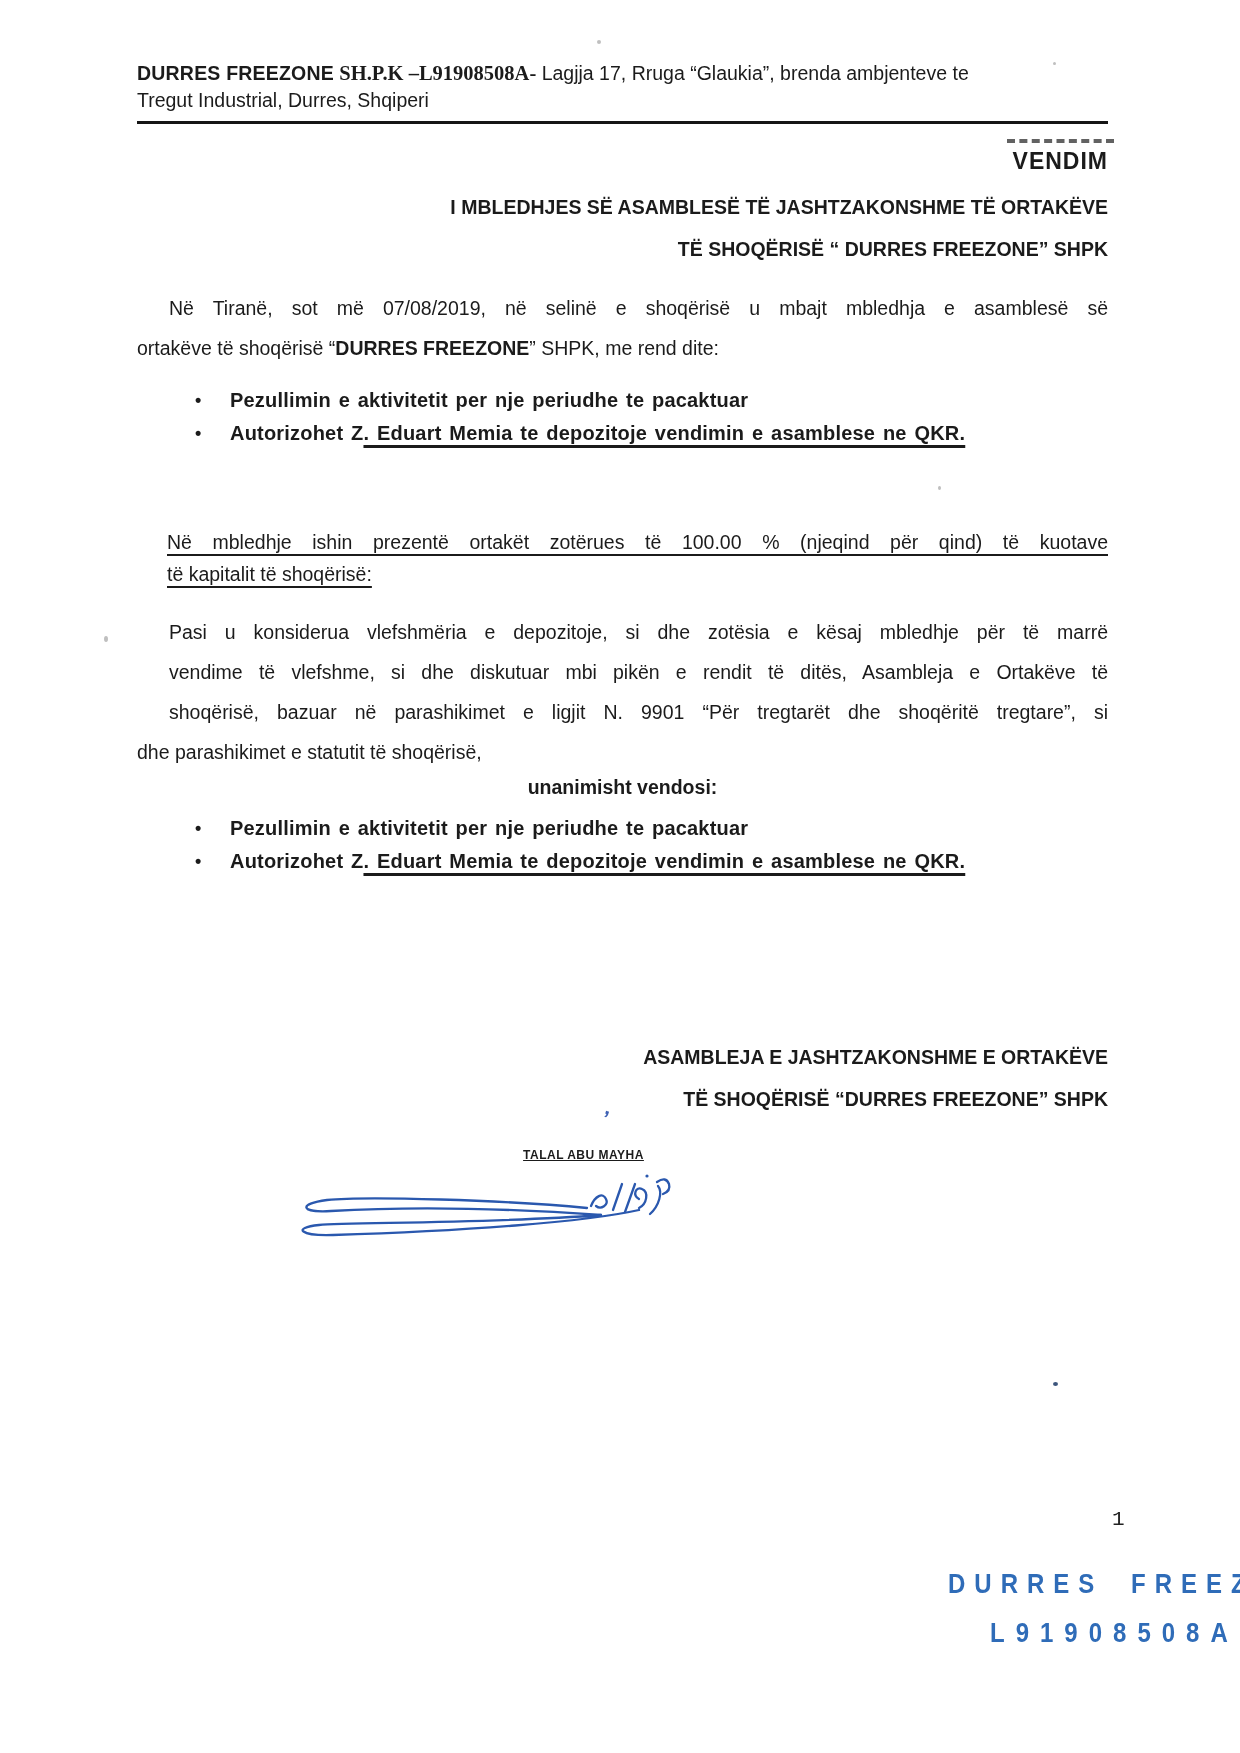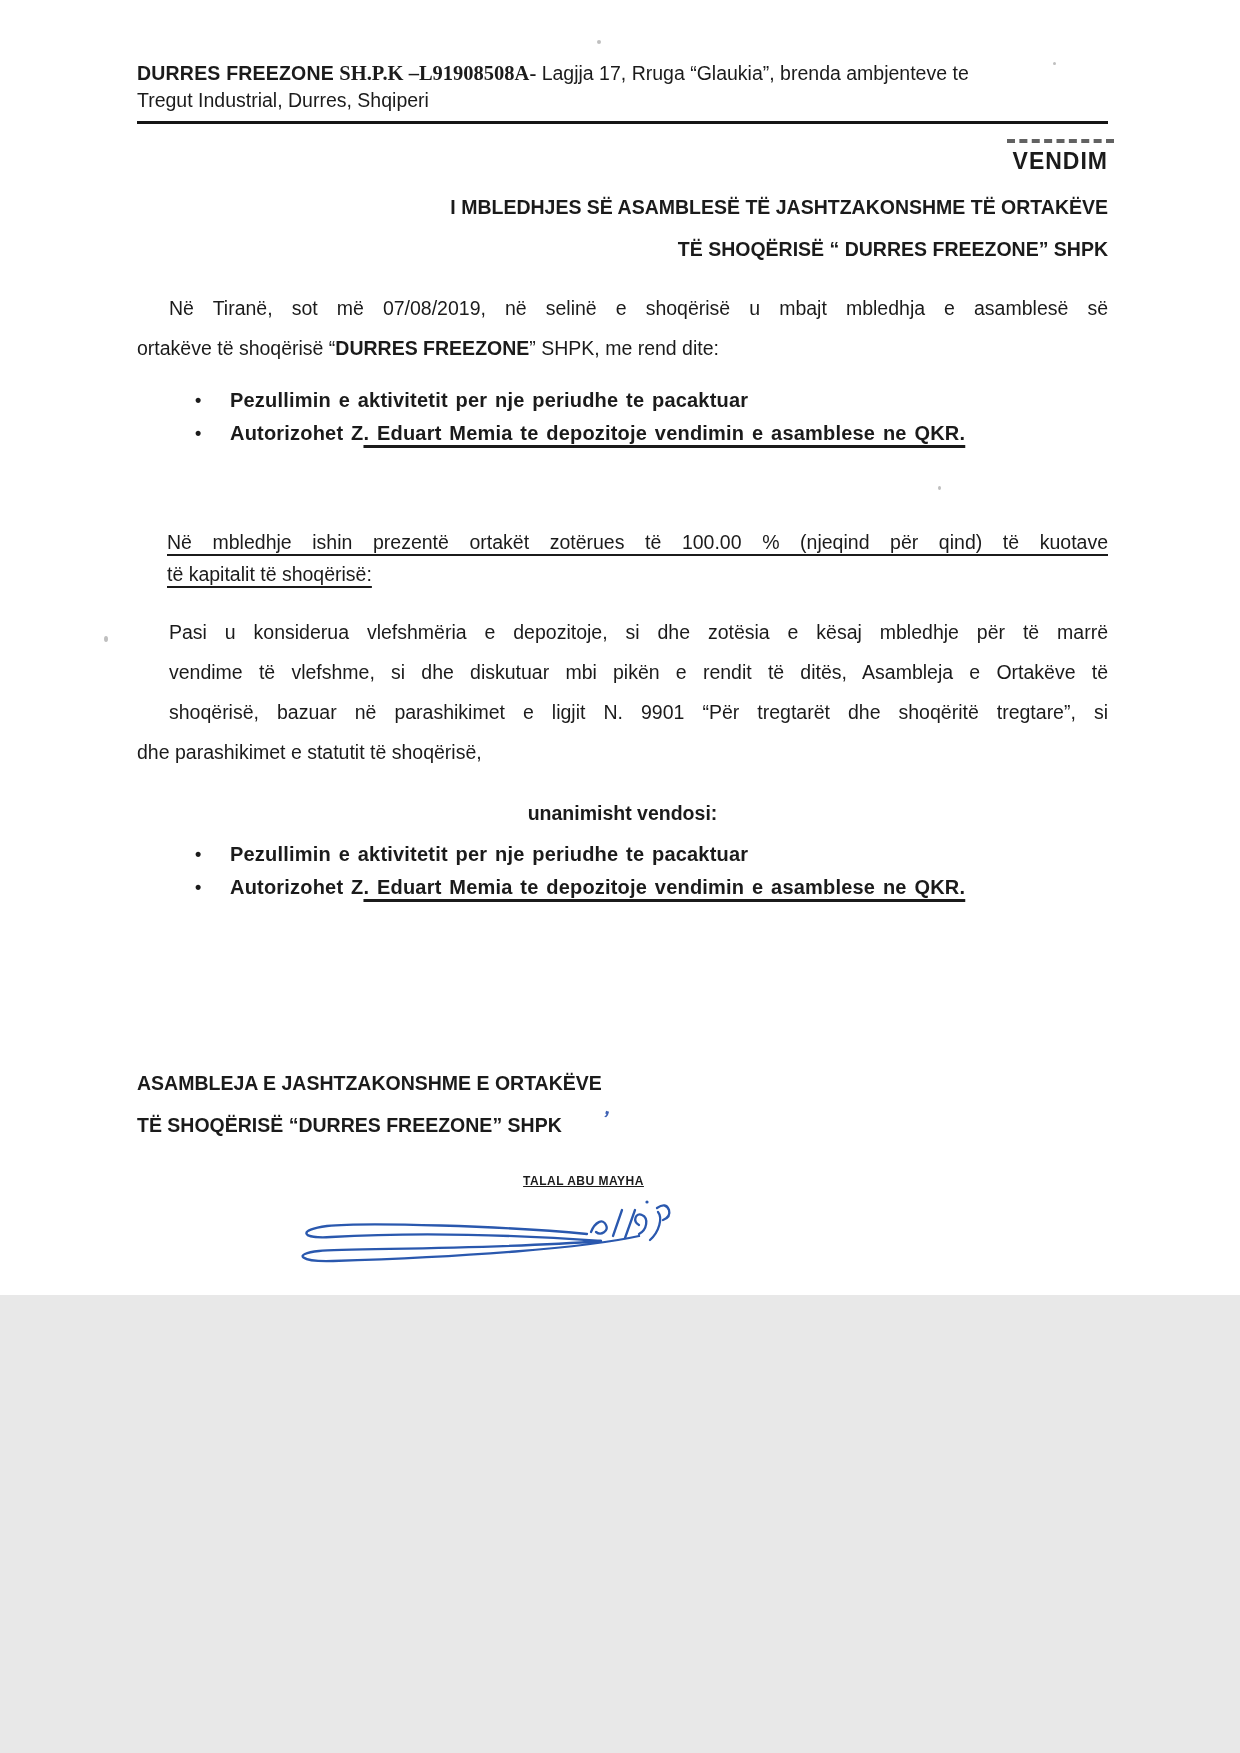--- a/index.html
+++ b/index.html
@@ -1,18 +1,18 @@
 <!DOCTYPE html>
 <html><head>
 <meta charset="utf-8">
 <style>
   html,body{margin:0;padding:0;background:#e8e8e8;}
   .page{
     position:relative;
-    width:1240px;height:1295px;
+    width:1240px;height:1753px;
     background:#ffffff;
     font-family:"Liberation Sans",sans-serif;
     color:#1b1b1b;
     overflow:hidden;
     margin:0 auto;
   }
   .content{padding:60px 132px 0 137px;}
 
   
   .doc-header{
@@ -67,27 +67,27 @@
     text-decoration:underline;
     text-decoration-thickness:2px;
     text-underline-offset:5px;
     text-align:right;
   }
   .presence .pline.fill{text-align:justify;text-align-last:justify;}
 
   .body-para{margin-top:22px;}
 
   .decision-heading{
-    margin-top:26px;text-align:center;
+    text-align:center;
     font-size:19.5px;font-weight:bold;line-height:30px;
   }
   .bullets.second{margin-top:10px;}
 
   .closing{
-    margin-top:158px;text-align:left;
+    margin-top:158px;text-align:right;
     font-size:19.5px;font-weight:bold;line-height:42px;
   }
   .signatory{
     margin-top:28px;text-align:center;
     font-size:12px;font-weight:bold;letter-spacing:.5px;
     margin-right:78px;
     text-decoration:underline;
   }
   .signature-wrap{margin-top:8px;margin-left:158px;width:380px;height:70px;}
 

